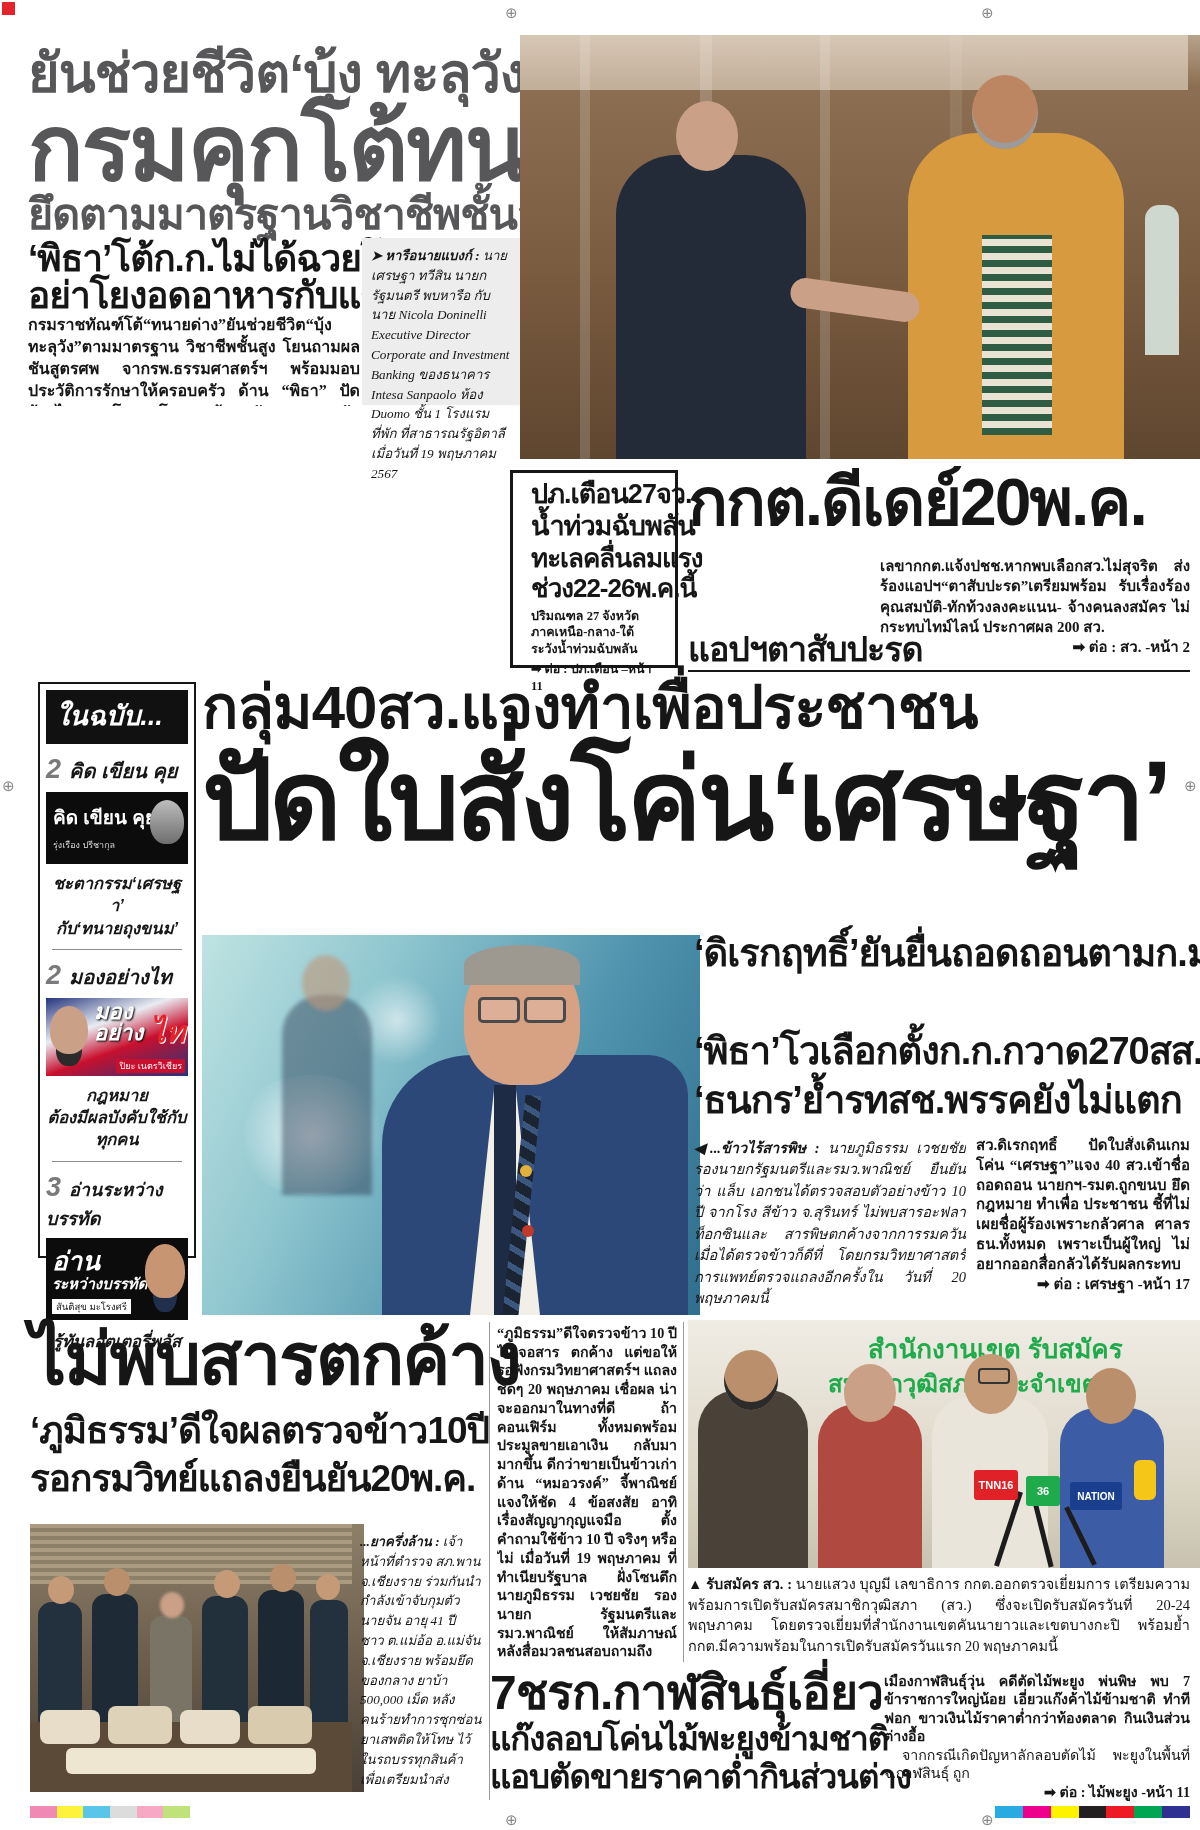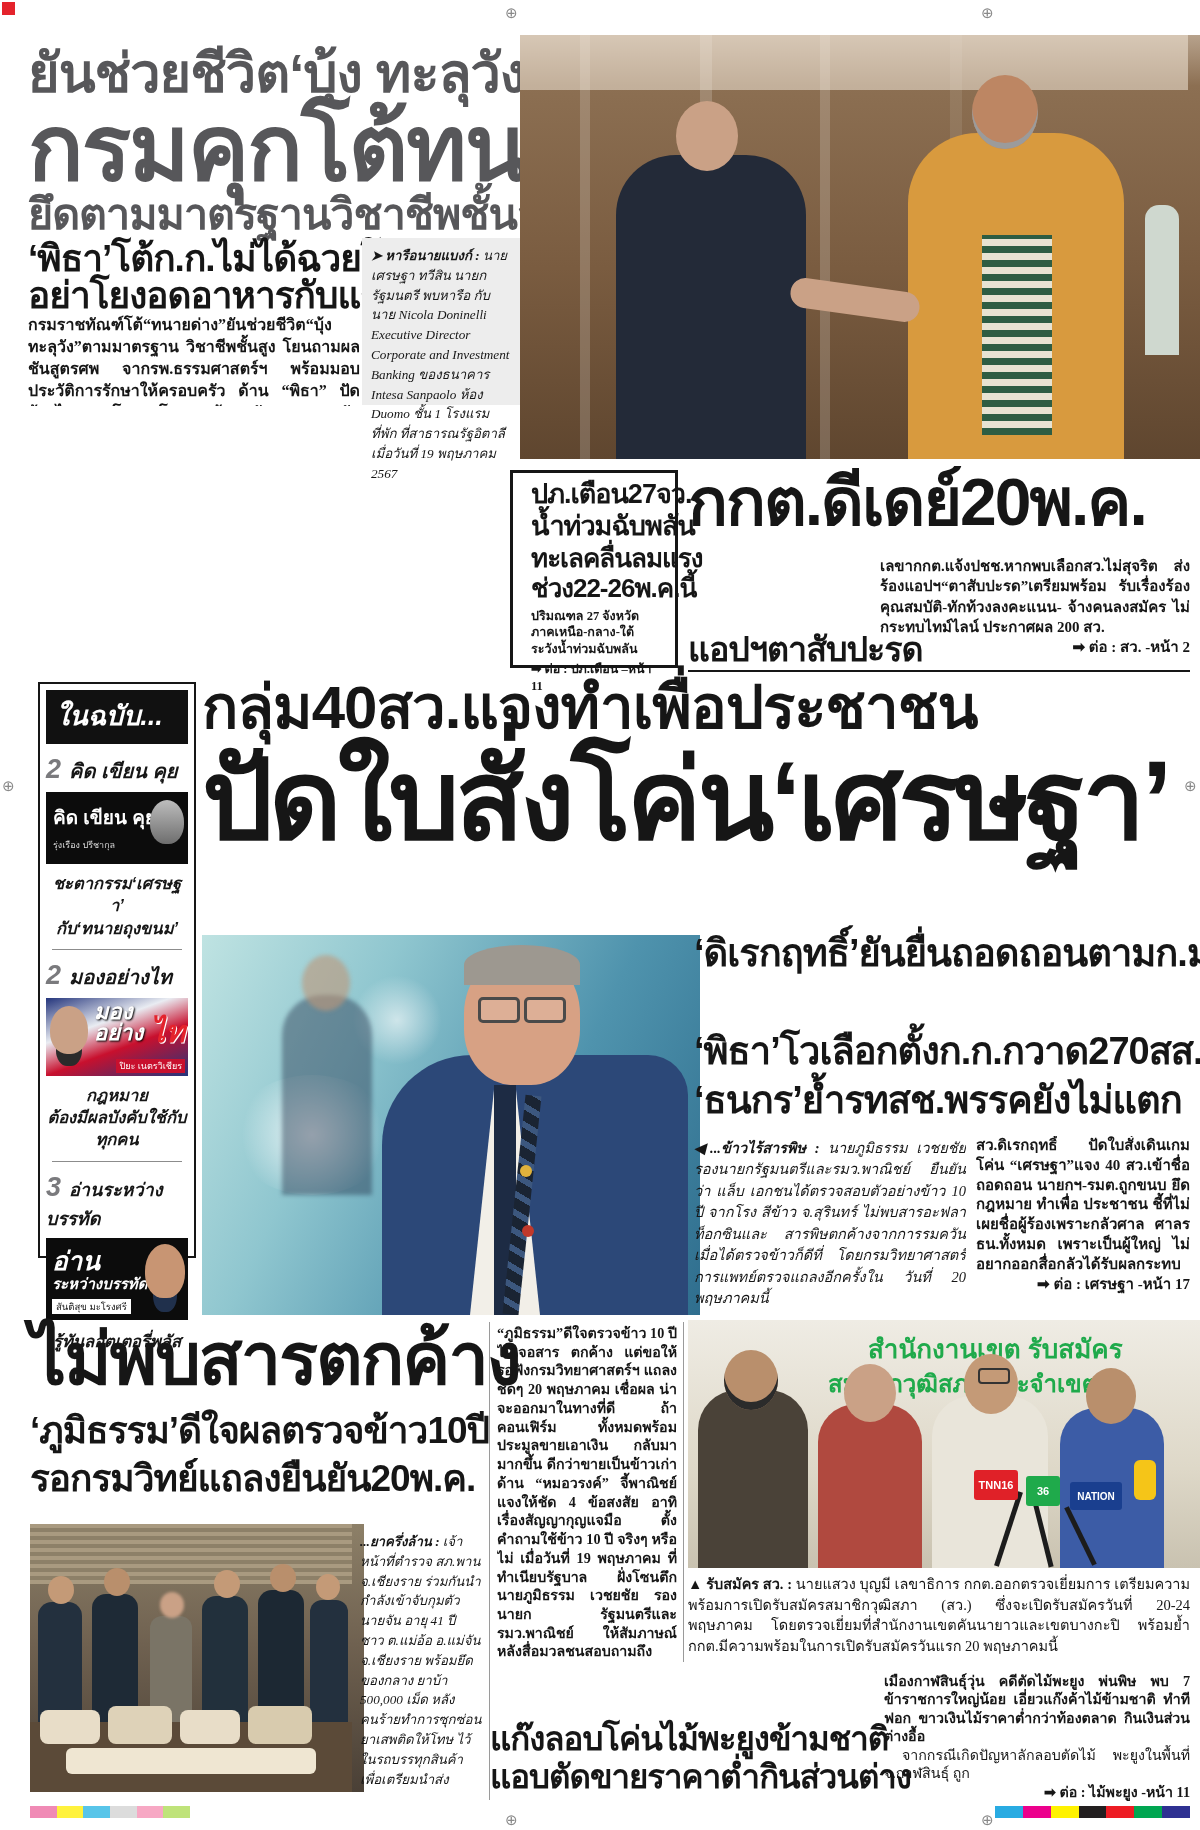--- a/index.html
+++ b/index.html
@@ -248,20 +248,21 @@
     <div class="micflag" style="left:338px;top:156px;width:34px;height:30px;background:#1faa4b;">36</div>
     <div class="micflag" style="left:382px;top:162px;width:52px;height:28px;background:#1a3f8f;font-size:10px;">NATION</div>
     <div class="abs" style="left:446px;top:140px;width:22px;height:40px;background:#f5c518;border-radius:6px;"></div>
   </div>
 
   <div class="abs serif just" style="left:688px;top:1574px;width:502px;height:88px;font-size:14.5px;line-height:1.42;overflow:hidden;">
     <span class="b">▲ รับสมัคร สว. :</span>
     <span>นายแสวง บุญมี เลขาธิการ กกต.ออกตรวจเยี่ยมการ เตรียมความพร้อมการเปิดรับสมัครสมาชิกวุฒิสภา (สว.) ซึ่งจะเปิดรับสมัครวันที่ 20-24 พฤษภาคม โดยตรวจเยี่ยมที่สำนักงานเขตคันนายาวและเขตบางกะปิ พร้อมย้ำกกต.มีความพร้อมในการเปิดรับสมัครวันแรก 20 พฤษภาคมนี้</span>
   </div>
 
+  <div class="abs hl" style="left:490px;top:1668px;font-size:48px;">7ชรก.กาฬสินธุ์เอี่ยว</div>
   <div class="abs hl" style="left:490px;top:1722px;font-size:33px;">แก๊งลอบโค่นไม้พะยูงข้ามชาติ</div>
   <div class="abs hl" style="left:490px;top:1760px;font-size:33px;">แอบตัดขายราคาต่ำกินส่วนต่าง</div>
   <div class="abs serif just" style="left:884px;top:1672px;width:306px;height:132px;font-size:14.2px;line-height:1.3;overflow:hidden;">
     <span class="b">เมืองกาฬสินธุ์วุ่น คดีตัดไม้พะยูง พ่นพิษ พบ 7 ข้าราชการใหญ่น้อย เอี่ยวแก๊งค้าไม้ข้ามชาติ ทำทีฟอก ขาวเงินไม้ราคาต่ำกว่าท้องตลาด กินเงินส่วนต่างอื้อ</span>
     <span style="display:block;text-indent:18px;">จากกรณีเกิดปัญหาลักลอบตัดไม้ พะยูงในพื้นที่ จ.กาฬสินธุ์ ถูก</span>
     <span class="b nowrap" style="float:right;">➡ ต่อ : ไม้พะยูง -หน้า 11</span>
   </div>
 
   <div class="abs colorbar" style="left:30px;top:1806px;width:160px;">
     <div style="background:#f08ab5;"></div>

